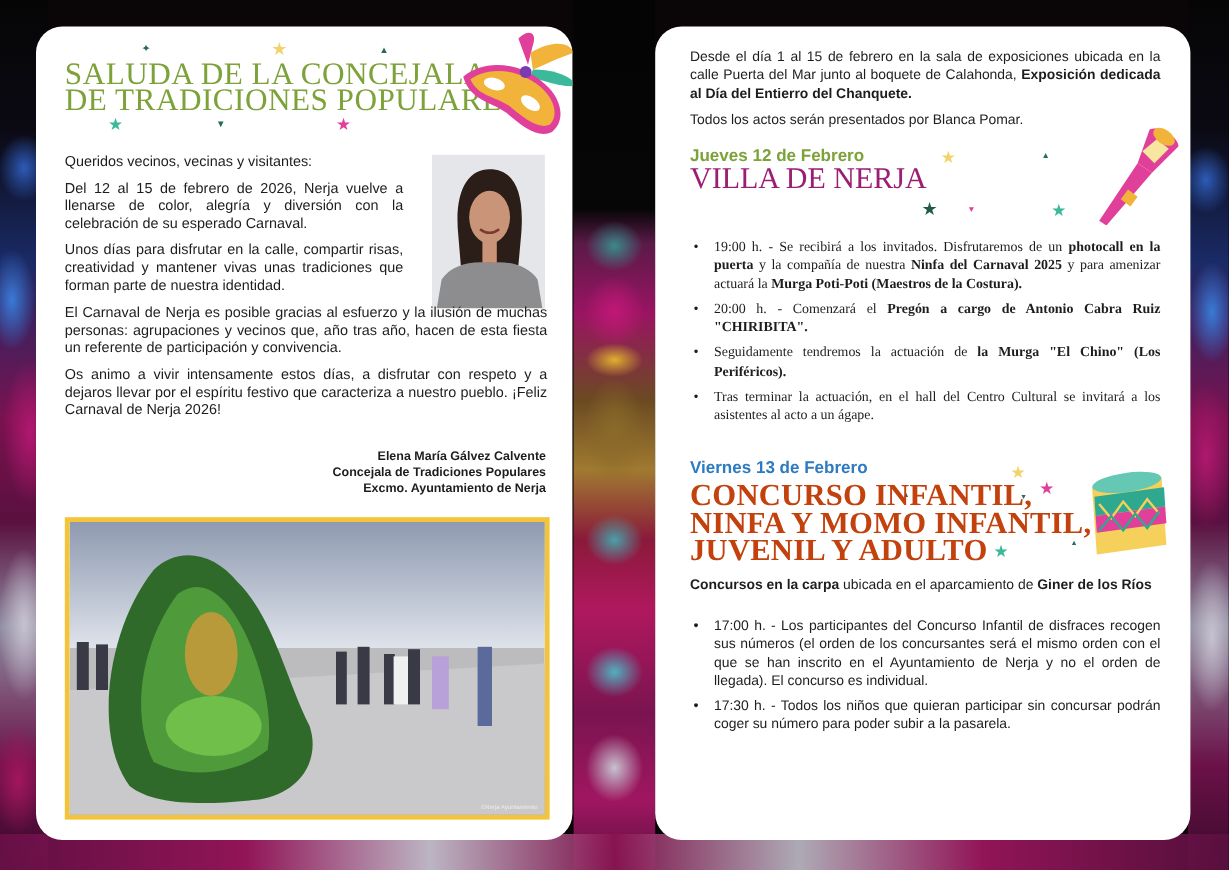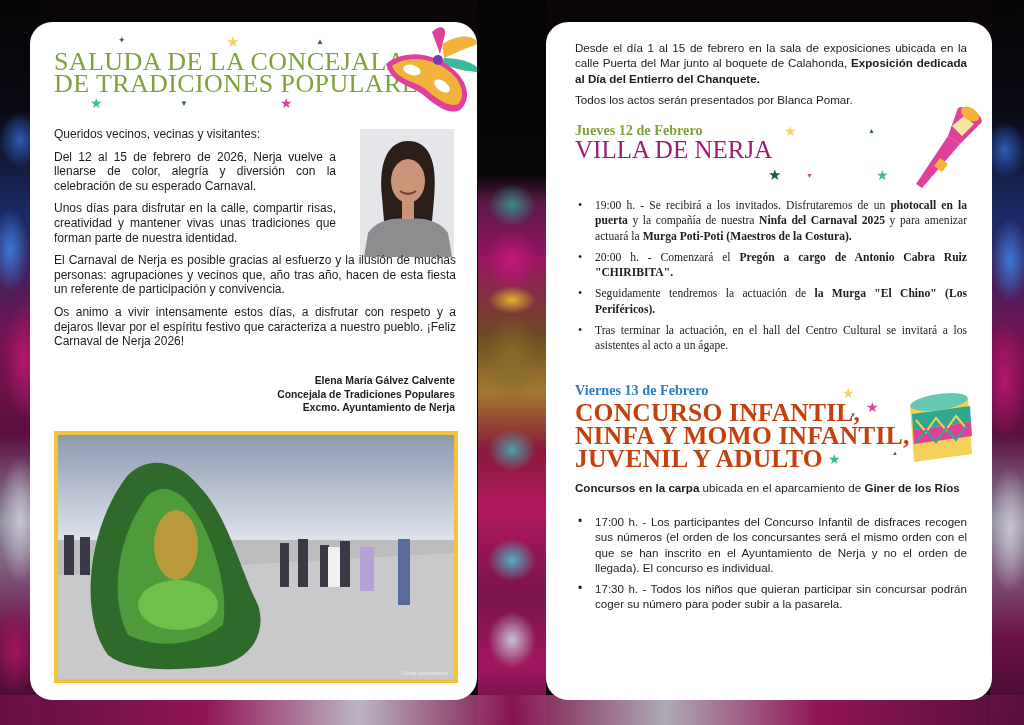--- a/index.html
+++ b/index.html
@@ -95,21 +95,21 @@
       position: absolute; right: 6px; bottom: 3px; font-size: 5px; color: #eee;
     }
 
     
     .intro {
       position: absolute; left: 29px; top: 18px; width: 392px;
       font-size: 11.6px; line-height: 15.3px; color: #1d1d1d;
     }
     .intro p { margin-bottom: 6px; text-align: justify; }
     .day-label {
-      position: absolute; font-weight: 700; font-size: 14.2px; font-family: Liberation Serif, serif;
+      position: absolute; font-weight: 700; font-size: 14.2px;
     }
     .event-title {
       position: absolute;
       font-family: "Liberation Serif", "DejaVu Serif", serif;
       text-transform: uppercase; font-weight: 400;
     }
     .event-title span { display: block; }
     .day1 { left: 29px; top: 100px; color: #7ea23a; }
     .title1 { left: 29px; top: 118px; color: #9c1e74; font-size: 25px; line-height: 20px; }
     .day2 { left: 29px; top: 360px; color: #2f7bbf; }

